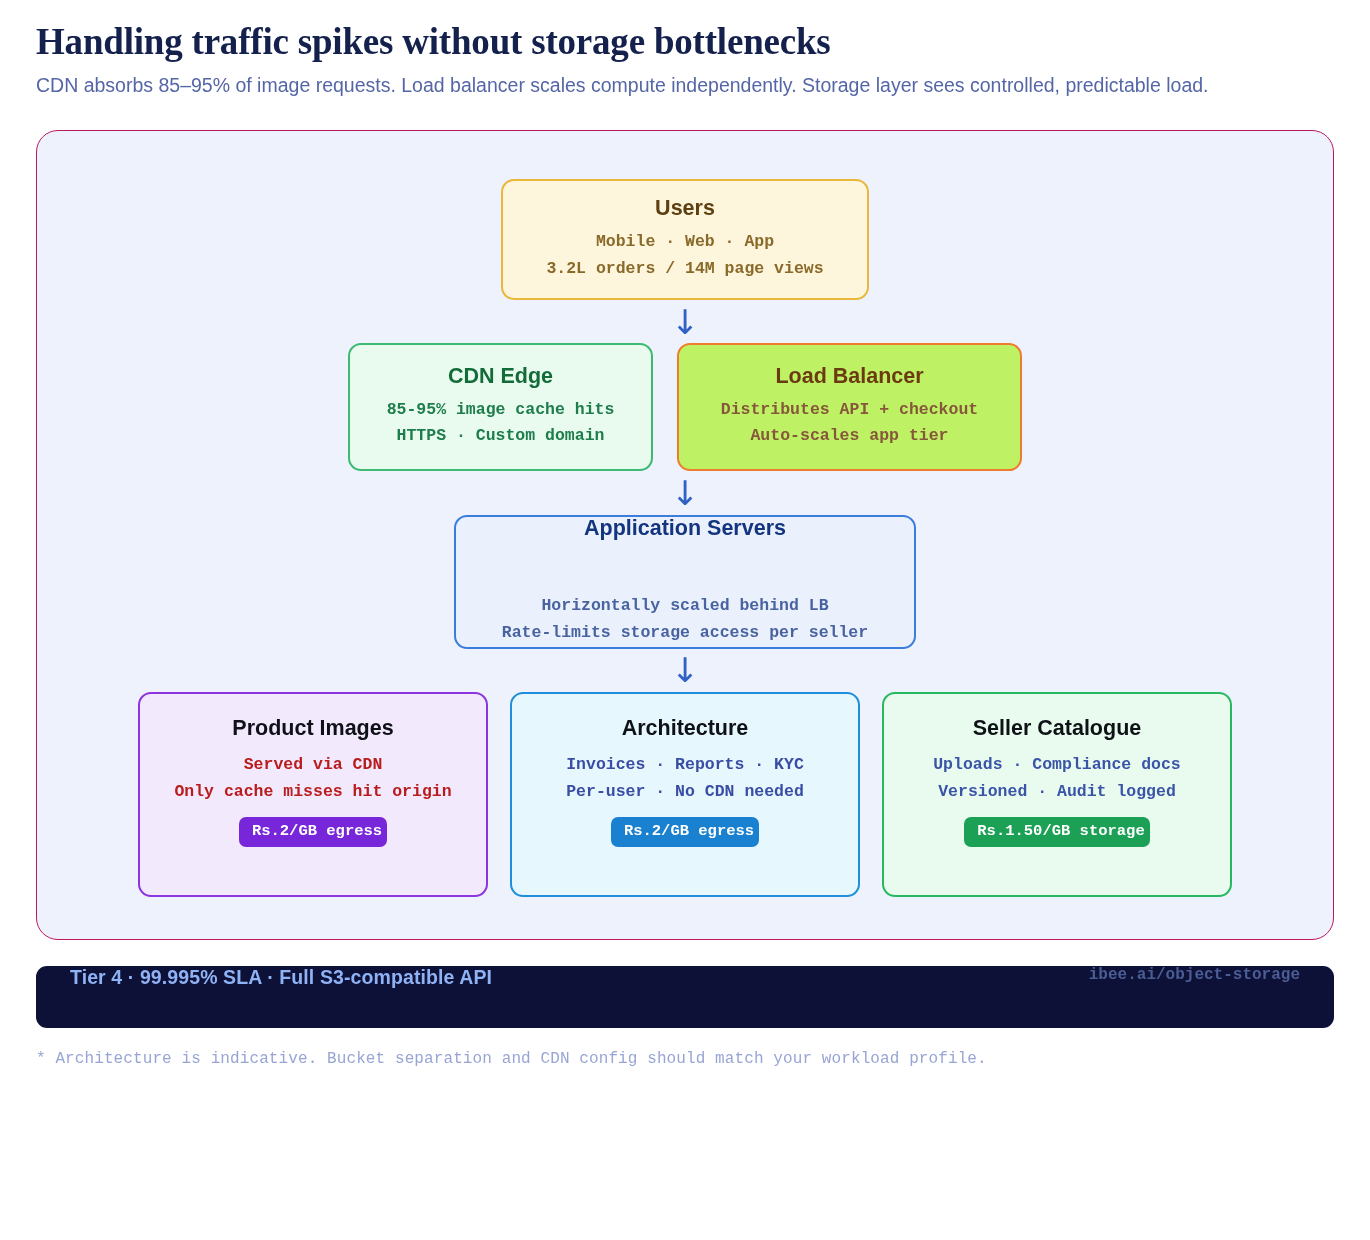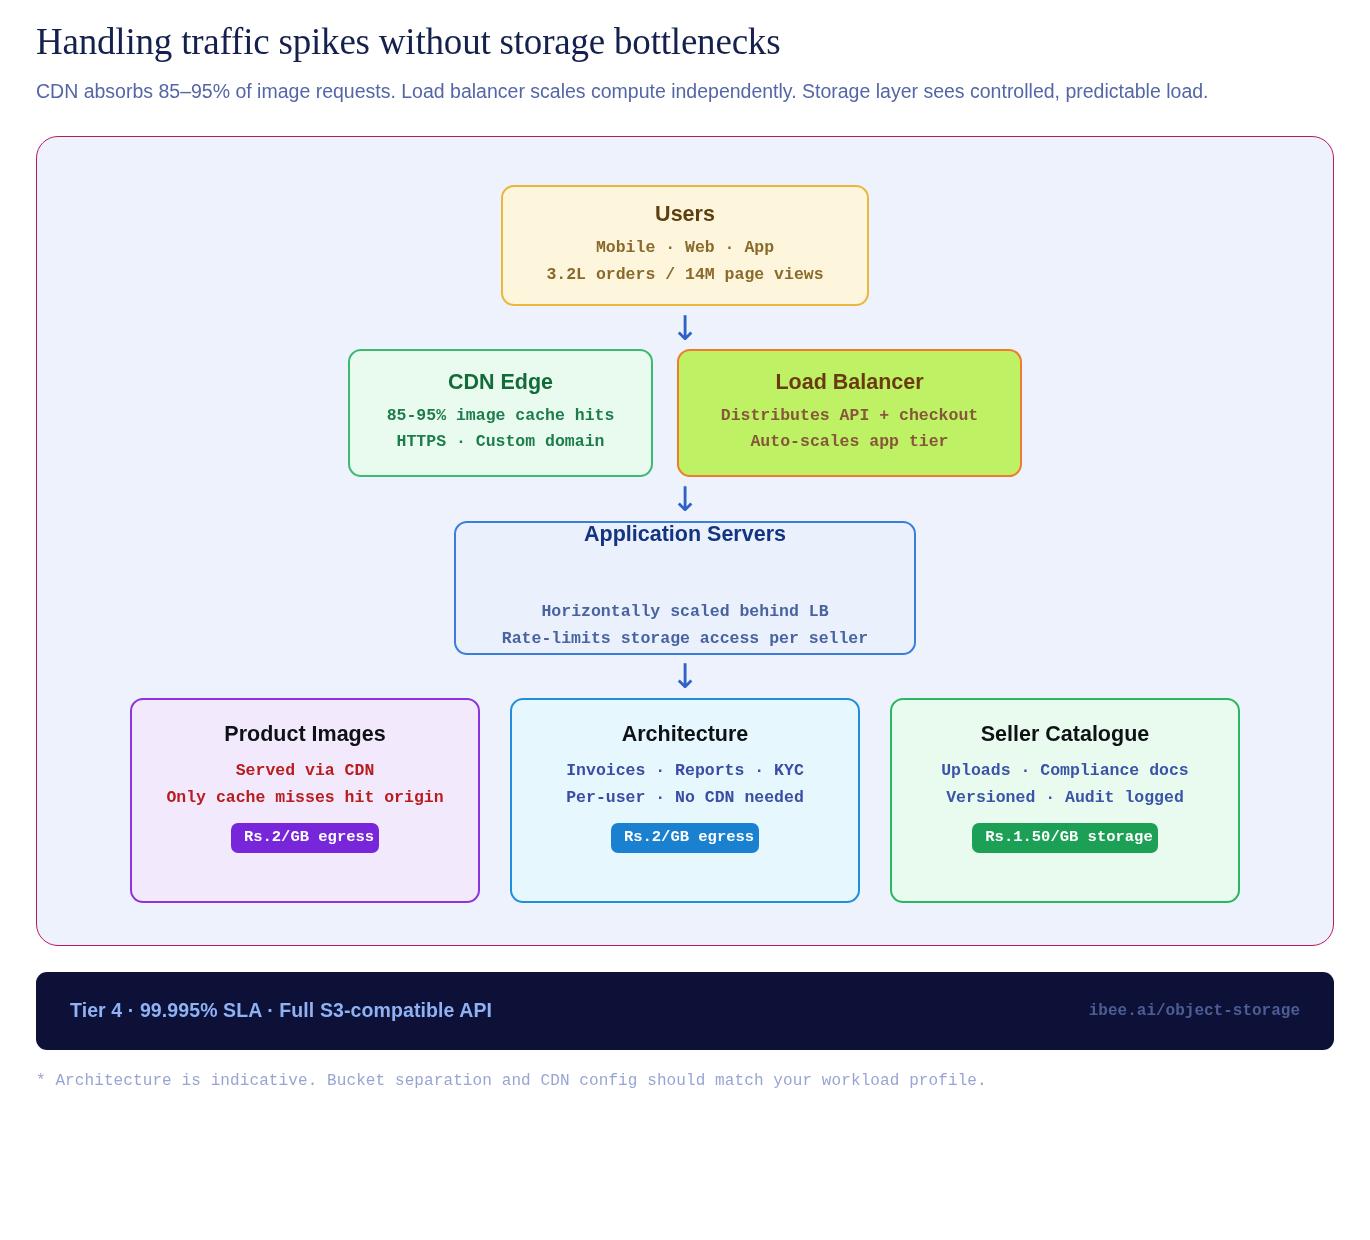--- a/index.html
+++ b/index.html
@@ -18,24 +18,24 @@
     height: 1240px;
     box-sizing: border-box;
     padding: 22px 36px 0 36px;
     position: relative;
   }
 
   
   .title {
     font-family: "Liberation Serif", serif;
     font-size: 37px;
-    font-weight: 400;
+    font-weight: 700;
     color: #14214d;
     letter-spacing: -0.2px;
-    margin: 0 0 14px 0;
+    margin: 0 0 8px 0;
     line-height: 1.1;
   }
   .subtitle {
     font-size: 19.5px;
     line-height: 1.5;
     color: #5566a6;
     max-width: 1190px;
     margin: 0;
   }
 
@@ -130,21 +130,21 @@
     height: 134px;
     background: #eaf1fd;
     border-color: #3b7ddd;
   }
   .n-app .node-title { color: #13347e; }
   .n-app .node-lines { color: #48639f; margin-top: 45px; }
 
   
   .bottom-row {
     display: flex;
-    gap: 30px;
+    gap: 22px;
     justify-content: center;
   }
   .card {
     box-sizing: border-box;
     width: 350px;
     height: 205px;
     border-radius: 13px;
     border-width: 2.5px;
     border-style: solid;
     padding: 22px 20px 18px 20px;
@@ -189,23 +189,23 @@
 
   .c-seller { background: #e9fbee; border-color: #29b862; }
   .c-seller .card-lines { color: #3a54a8; }
   .c-seller .badge { background: #1ba055; }
 
   
   .footer-bar {
     margin-top: 26px;
     background: #0d1138;
     border-radius: 11px;
-    height: 78px;
-    display: flex;
-    align-items: center;
+    height: 62px;
+    display: flex;
+    align-items: flex-start;
     justify-content: space-between;
     padding: 0 34px;
     box-sizing: border-box;
   }
   .footer-left {
     font-size: 19.5px;
     font-weight: 700;
     color: #8fb2f4;
     letter-spacing: 0.1px;
   }

